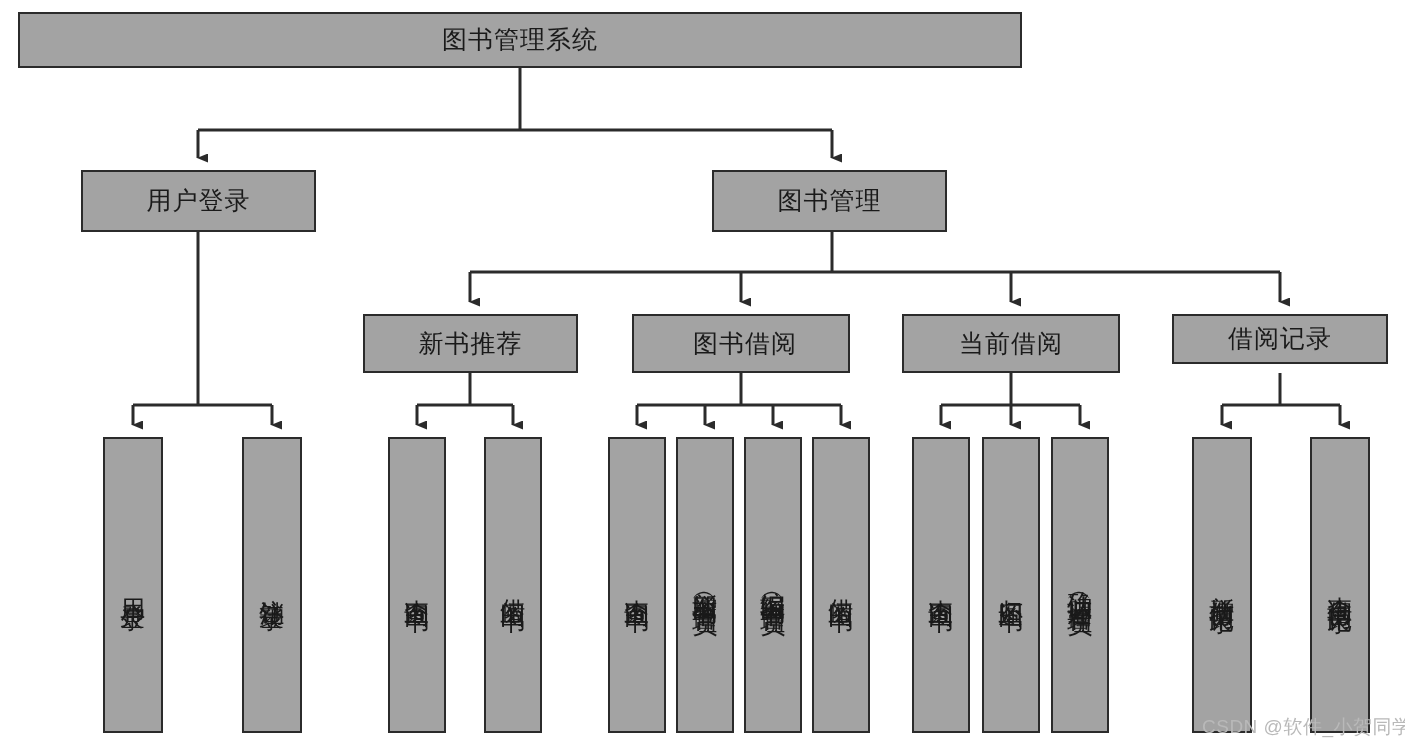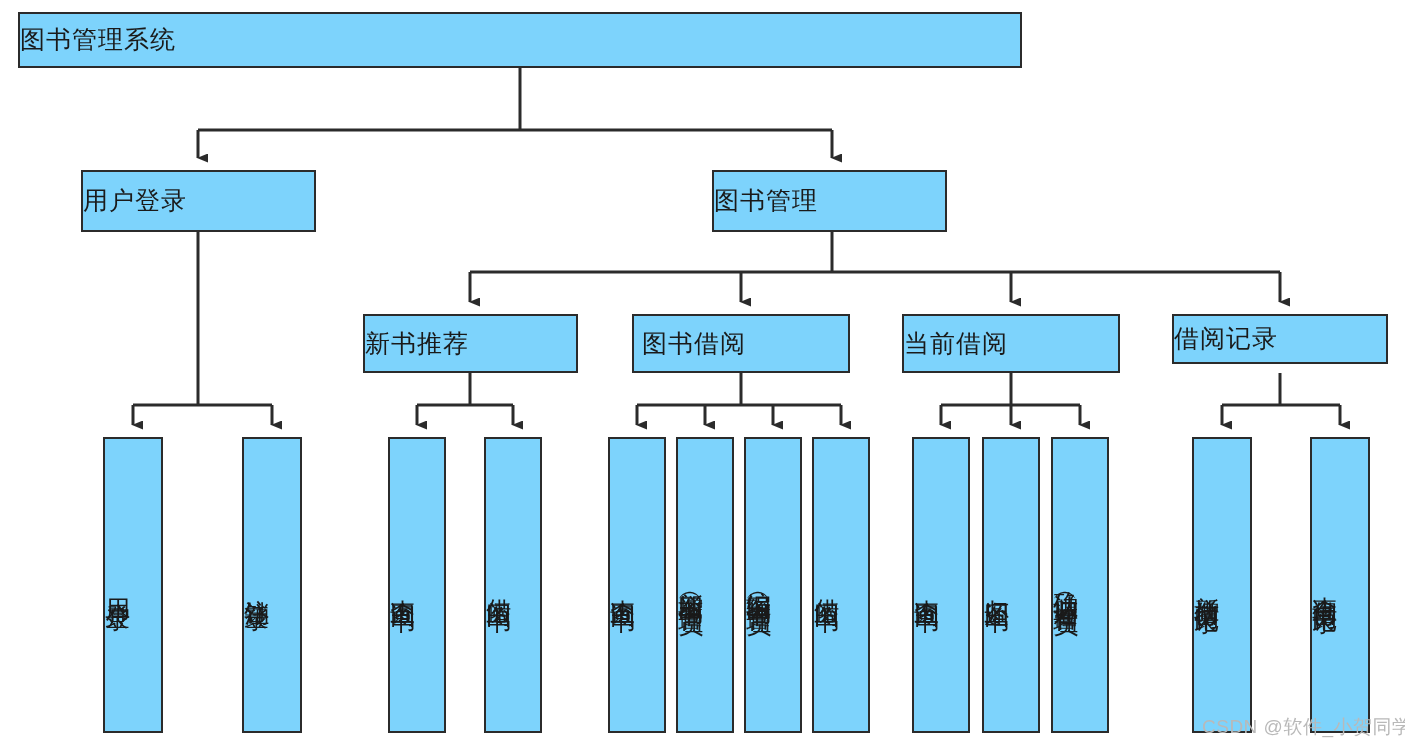--- a/index.html
+++ b/index.html
@@ -21,24 +21,25 @@
     position: absolute;
     left: 0;
     top: 0;
     width: 1405px;
     height: 747px;
     pointer-events: none;
   }
   .node {
     position: absolute;
     box-sizing: border-box;
-    background: #7dd3fc;
+    background: #a3a3a3;
     border: 2.5px solid #2b2b2b;
     display: flex;
     align-items: center;
+    justify-content: center;
     color: #1a1a1a;
   }
   .node.horiz {
     font-size: 25px;
     letter-spacing: 1px;
     line-height: 1.1;
   }
   .node.vert {
     font-size: 25px;
     letter-spacing: 2px;

